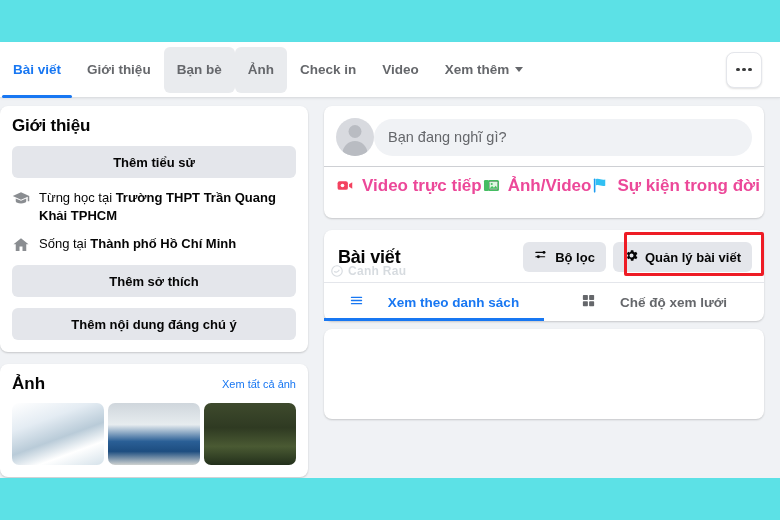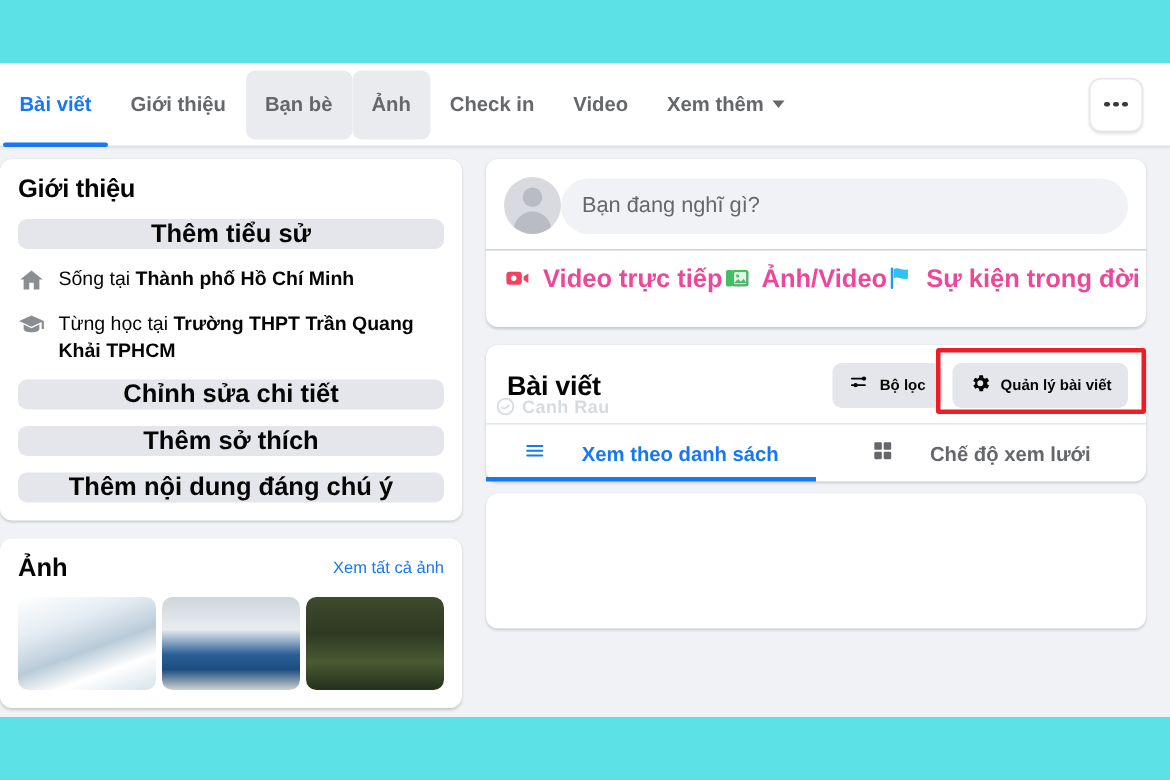--- a/index.html
+++ b/index.html
@@ -75,22 +75,22 @@
     background:#ffffff;
     border-radius:8px;
     box-shadow:0 1px 2px rgba(0,0,0,.18);
     padding:10px 12px 12px 12px;
     margin-bottom:12px;
   }
   .card-title { font-size:17px; font-weight:700; color:#050505; margin-bottom:10px; letter-spacing:-.2px;}
 
   .grey-btn {
     background:#e4e6eb; border-radius:6px;
-    height:20px; display:flex; align-items:center; justify-content:center;
-    font-size:17px; font-weight:600; color:#050505;
+    height:32px; display:flex; align-items:center; justify-content:center;
+    font-size:13px; font-weight:600; color:#050505;
     cursor:pointer; margin-bottom:11px;
   }
   .info-row { display:flex; align-items:flex-start; gap:9px; margin-bottom:11px; }
   .info-row .ico { width:18px;height:18px;flex:none;margin-top:1px;}
   .info-txt { font-size:13px; color:#050505; line-height:1.35; }
   .info-txt b { font-weight:700; }
 
   
   .photos-head { display:flex; align-items:center; justify-content:space-between; margin-bottom:9px;}
   .photos-head .ttl { font-size:17px;font-weight:700;color:#050505; }
@@ -136,21 +136,21 @@
   .posts-card { padding:0; margin-bottom:0; }
   .posts-head {
     display:flex;align-items:center;justify-content:space-between;
     padding:12px 12px 10px 14px; position:relative;
   }
   .posts-title { font-size:18px;font-weight:700;color:#050505; letter-spacing:-.2px;}
   .posts-btns { display:flex; gap:7px; align-items:center;}
   .pill {
     background:#e4e6eb;border-radius:6px;height:30px;
     display:flex;align-items:center;gap:6px;padding:0 11px;
-    font-size:10px;font-weight:600;color:#050505;cursor:pointer;white-space:nowrap;
+    font-size:13px;font-weight:600;color:#050505;cursor:pointer;white-space:nowrap;
   }
   .redbox {
     position:absolute; left:300px; top:2px; width:140px; height:44px;
     border:3px solid #ee1c25; border-radius:2px; pointer-events:none;
   }
   .watermark {
     position:absolute; left:6px; top:34px;
     display:flex;align-items:center;gap:4px;
     opacity:.20; pointer-events:none;
   }
@@ -226,43 +226,40 @@
       <div class="card">
         <div class="card-title">Giới thiệu</div>
 
         <div class="grey-btn">
           <span>Thêm tiểu sử</span>
         </div>
 
         <div class="info-row">
           <span class="ico">
             <svg width="18" height="18" viewBox="0 0 24 24" fill="#8a8d91">
-              <path d="M12 3L2 11h3v9h5v-6h4v6h5v-9h3L12 3z"></path>
+              <path d="M12 3L1 8l11 5 9-4.09V15h2V8L12 3z"></path>
+              <path d="M5 11.2V15c0 1.66 3.13 3 7 3s7-1.34 7-3v-3.8l-7 3.18-7-3.18z"></path>
             </svg>
           </span>
           <span class="info-txt">
-            <span>Sống tại </span><b>Thành phố Hồ Chí Minh</b>
+            <span>Từng học tại </span><b>Trường THPT Trần Quang Khải TPHCM</b>
           </span>
         </div>
 
         <div class="info-row">
           <span class="ico">
             <svg width="18" height="18" viewBox="0 0 24 24" fill="#8a8d91">
-              <path d="M12 3L1 8l11 5 9-4.09V15h2V8L12 3z"></path>
-              <path d="M5 11.2V15c0 1.66 3.13 3 7 3s7-1.34 7-3v-3.8l-7 3.18-7-3.18z"></path>
+              <path d="M12 3L2 11h3v9h5v-6h4v6h5v-9h3L12 3z"></path>
             </svg>
           </span>
           <span class="info-txt">
-            <span>Từng học tại </span><b>Trường THPT Trần Quang Khải TPHCM</b>
-          </span>
-        </div>
-
-        <div class="grey-btn">
-          <span>Chỉnh sửa chi tiết</span>
-        </div>
+            <span>Sống tại </span><b>Thành phố Hồ Chí Minh</b>
+          </span>
+        </div>
+
 
         <div class="grey-btn">
           <span>Thêm sở thích</span>
         </div>
 
         <div class="grey-btn" style="margin-bottom:0">
           <span>Thêm nội dung đáng chú ý</span>
         </div>
       </div>
 

